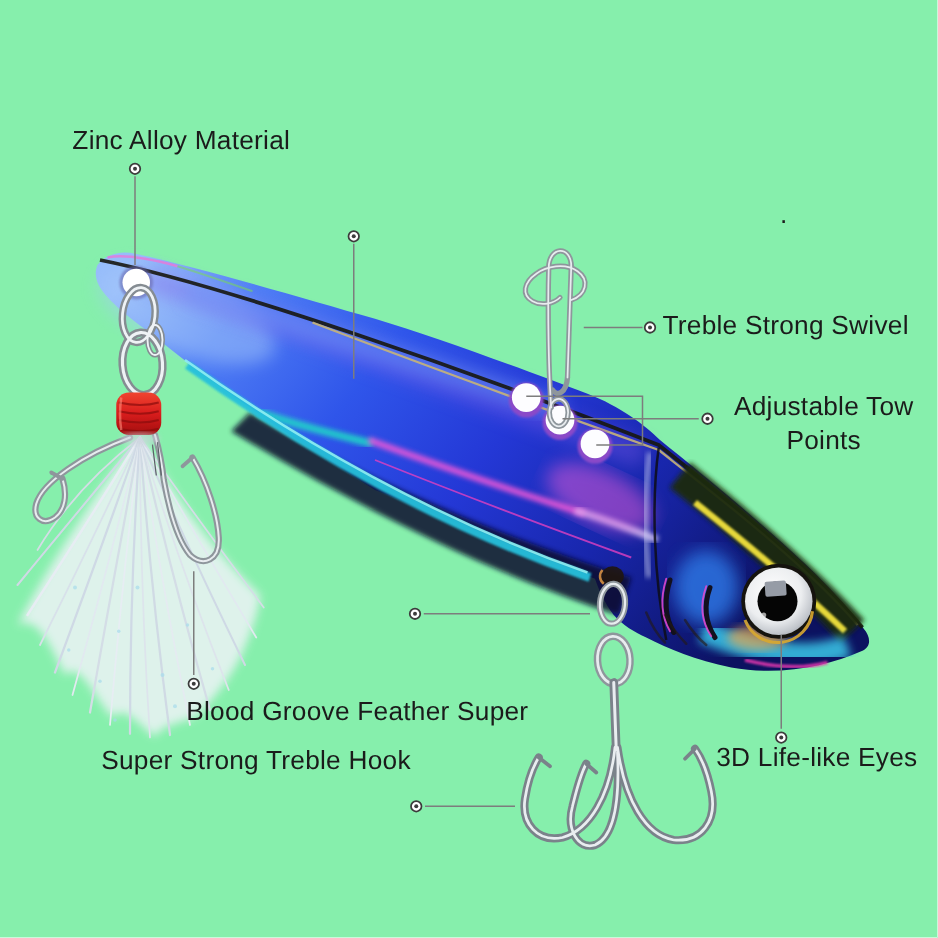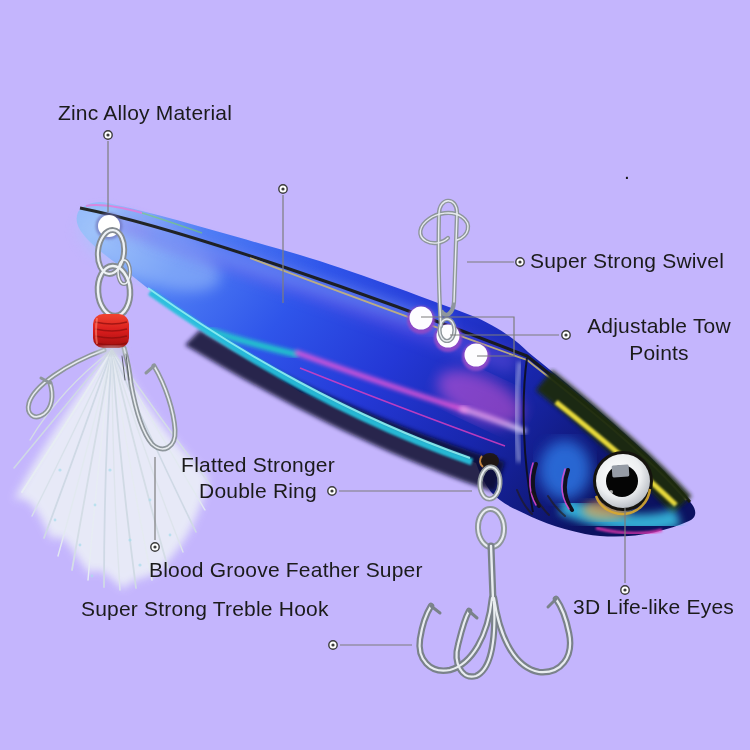--- a/index.html
+++ b/index.html
@@ -1,17 +1,17 @@
 <!DOCTYPE html>
 <html><head>
 <meta charset="utf-8">
 <style>
   html,body{margin:0;padding:0;background:#fff;}
   .canvas{
-    position:relative;width:750px;height:750px;background:#c4b5fd;overflow:hidden;
+    position:relative;width:750px;height:750px;background:#86efac;overflow:hidden;
     font-family:"Liberation Sans",sans-serif;
   }
   .art{position:absolute;left:0;top:0;}
   .label{
     position:absolute;color:#1b1b1b;font-size:21px;line-height:25px;
     letter-spacing:.2px;white-space:nowrap;
   }
   .label .ln{display:block;}
   .label.center{text-align:center;white-space:normal;}
   .stray-period{position:absolute;left:386px;top:14px;font-size:21px;line-height:21px;}
@@ -322,30 +322,26 @@
       </g>
     </g>
   </svg>
 
   <div class="label lbl-zinc center">Zinc Alloy Material</div>
 
   <div class="label lbl-radium center">
     <span class="stray-period">.</span>
   </div>
 
-  <div class="label lbl-swivel">Super Strong Swivel</div>
+  <div class="label lbl-swivel">Treble Strong Swivel</div>
 
   <div class="label lbl-tow center">
     <span class="ln">Adjustable Tow</span>
     <span class="ln">Points</span>
   </div>
 
-  <div class="label lbl-flat center">
-    <span class="ln">Flatted Stronger</span>
-    <span class="ln">Double Ring</span>
-  </div>
 
   <div class="label lbl-blood">Blood Groove Feather Super</div>
 
   <div class="label lbl-treble">Super Strong Treble Hook</div>
 
   <div class="label lbl-eyes">3D Life-like Eyes</div>
 </div>
 
 </body></html>

